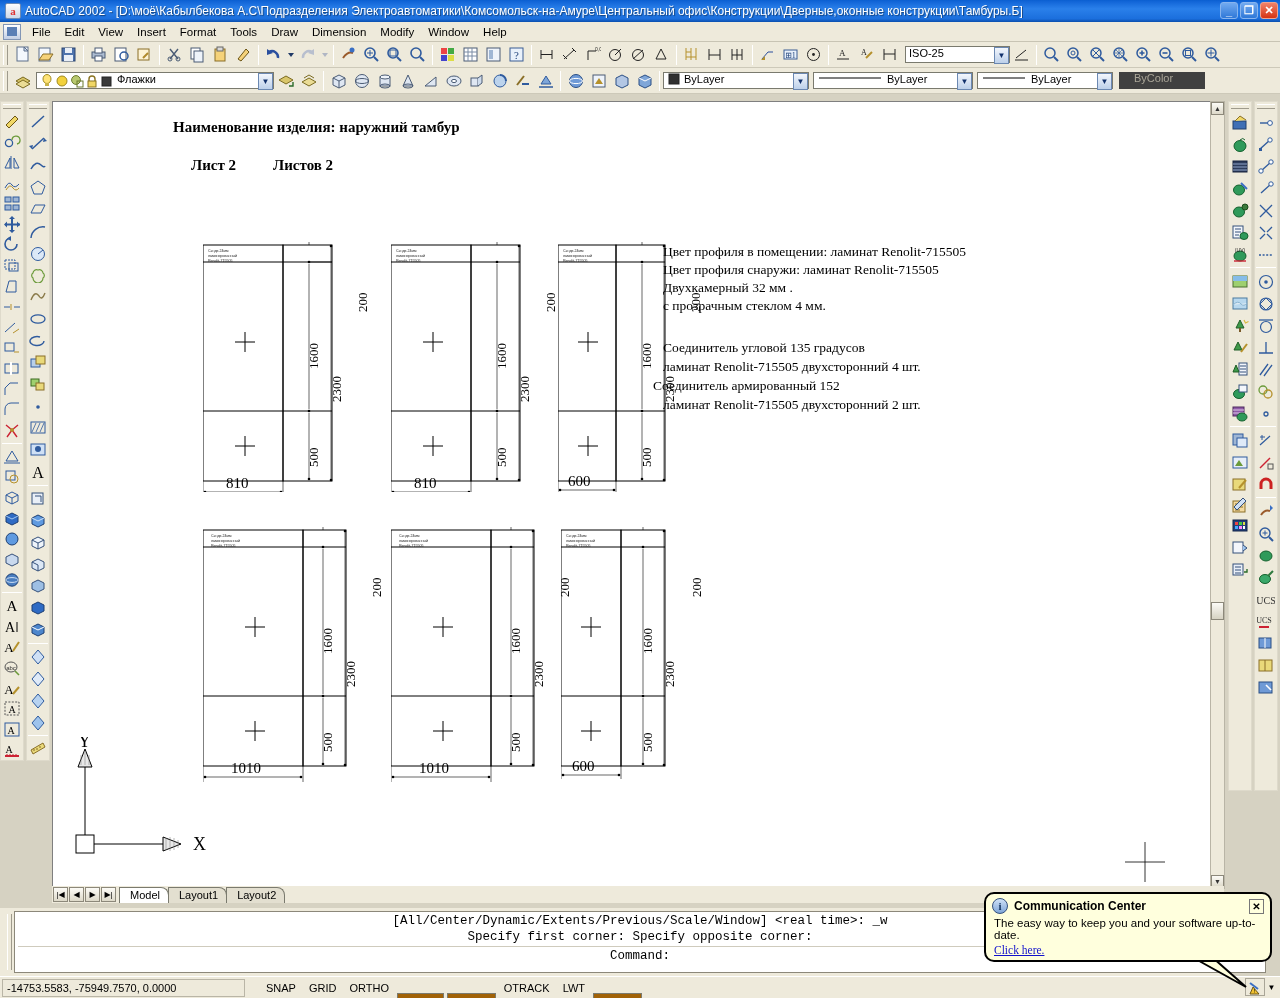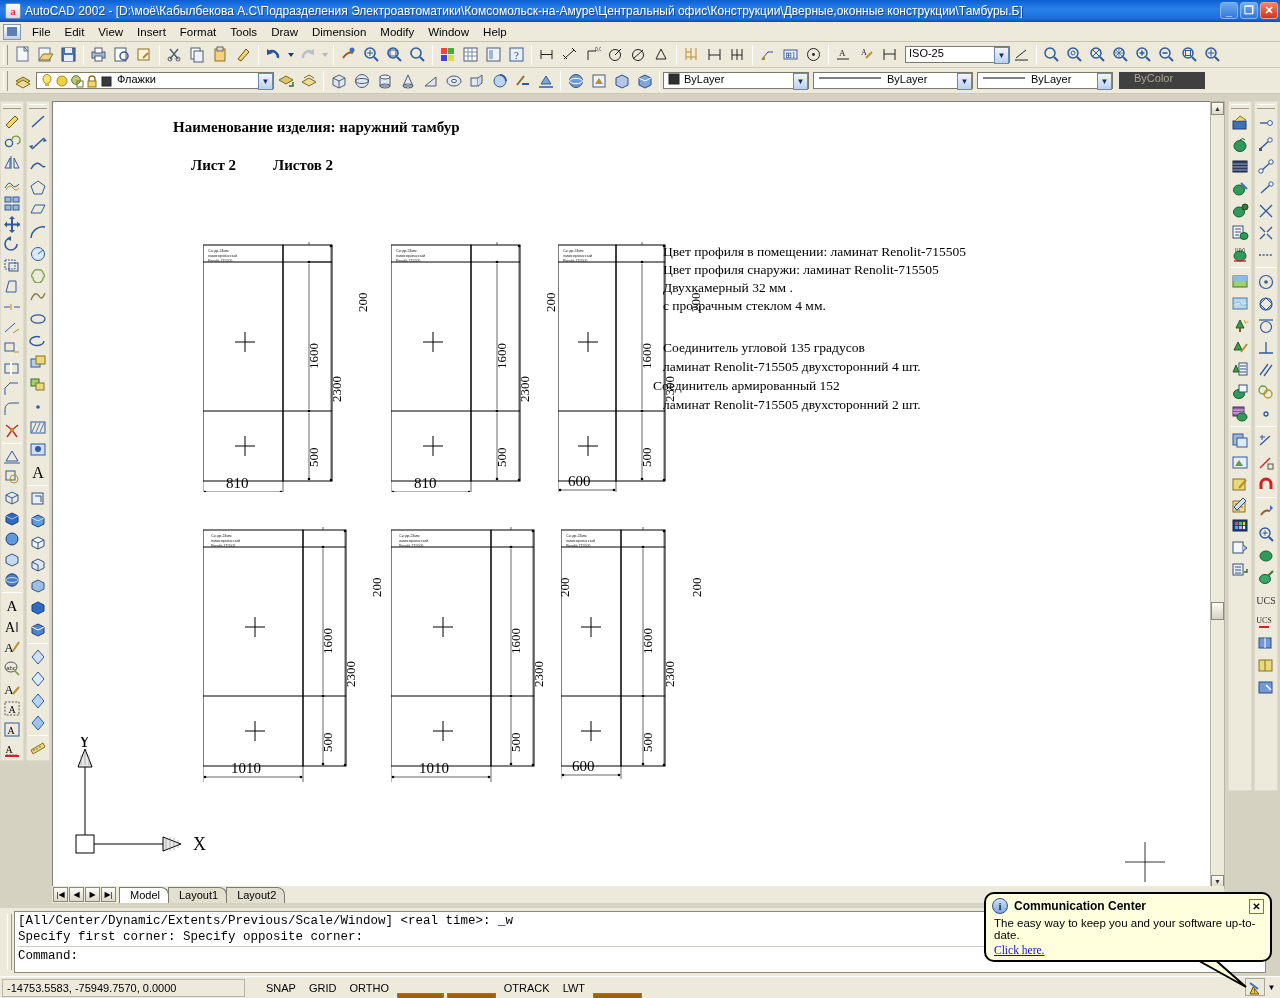--- a/index.html
+++ b/index.html
@@ -118,21 +118,21 @@
     background:#eeeadb;display:flex;align-items:flex-end;font-size:11px;}
   .navb{width:15px;height:15px;margin:1px 0 1px 1px;border:1px solid #8c887a;
     background:linear-gradient(180deg,#fcfbf6,#ddd9c9);
     display:flex;align-items:center;justify-content:center;font-size:8px;}
   .ltab{height:16px;padding:1px 8px 0 10px;border:1px solid #7a7a6e;border-bottom:none;
     background:#e3dfd0;margin-left:-1px;
     border-radius:0 8px 0 0;}
   .ltab.active{background:#fff;font-weight:normal;}
   
   #cmdarea{position:absolute;left:0;top:908px;width:1233px;height:68px;
-    background:#eeeadb;}
+    background:#eeeadb;text-align:center;}
   #cmdbox{position:absolute;left:14px;top:3px;width:1252px;height:62px;
     background:#fff;border:1px solid #8c887a;
     font-family:"Liberation Mono",monospace;font-size:12.5px;line-height:16px;
     padding:1px 3px;color:#000;}
   #cmdbox .divline{border-top:1px solid #cfcbbd;margin:1px 0;}
   
   #statusbar{position:absolute;left:0;top:976px;width:1280px;height:22px;
     background:#eeeadb;border-top:1px solid #fff;display:flex;align-items:center;
     font-size:11px;}
   #coords{width:243px;height:18px;margin-left:2px;background:#eeeadb;

